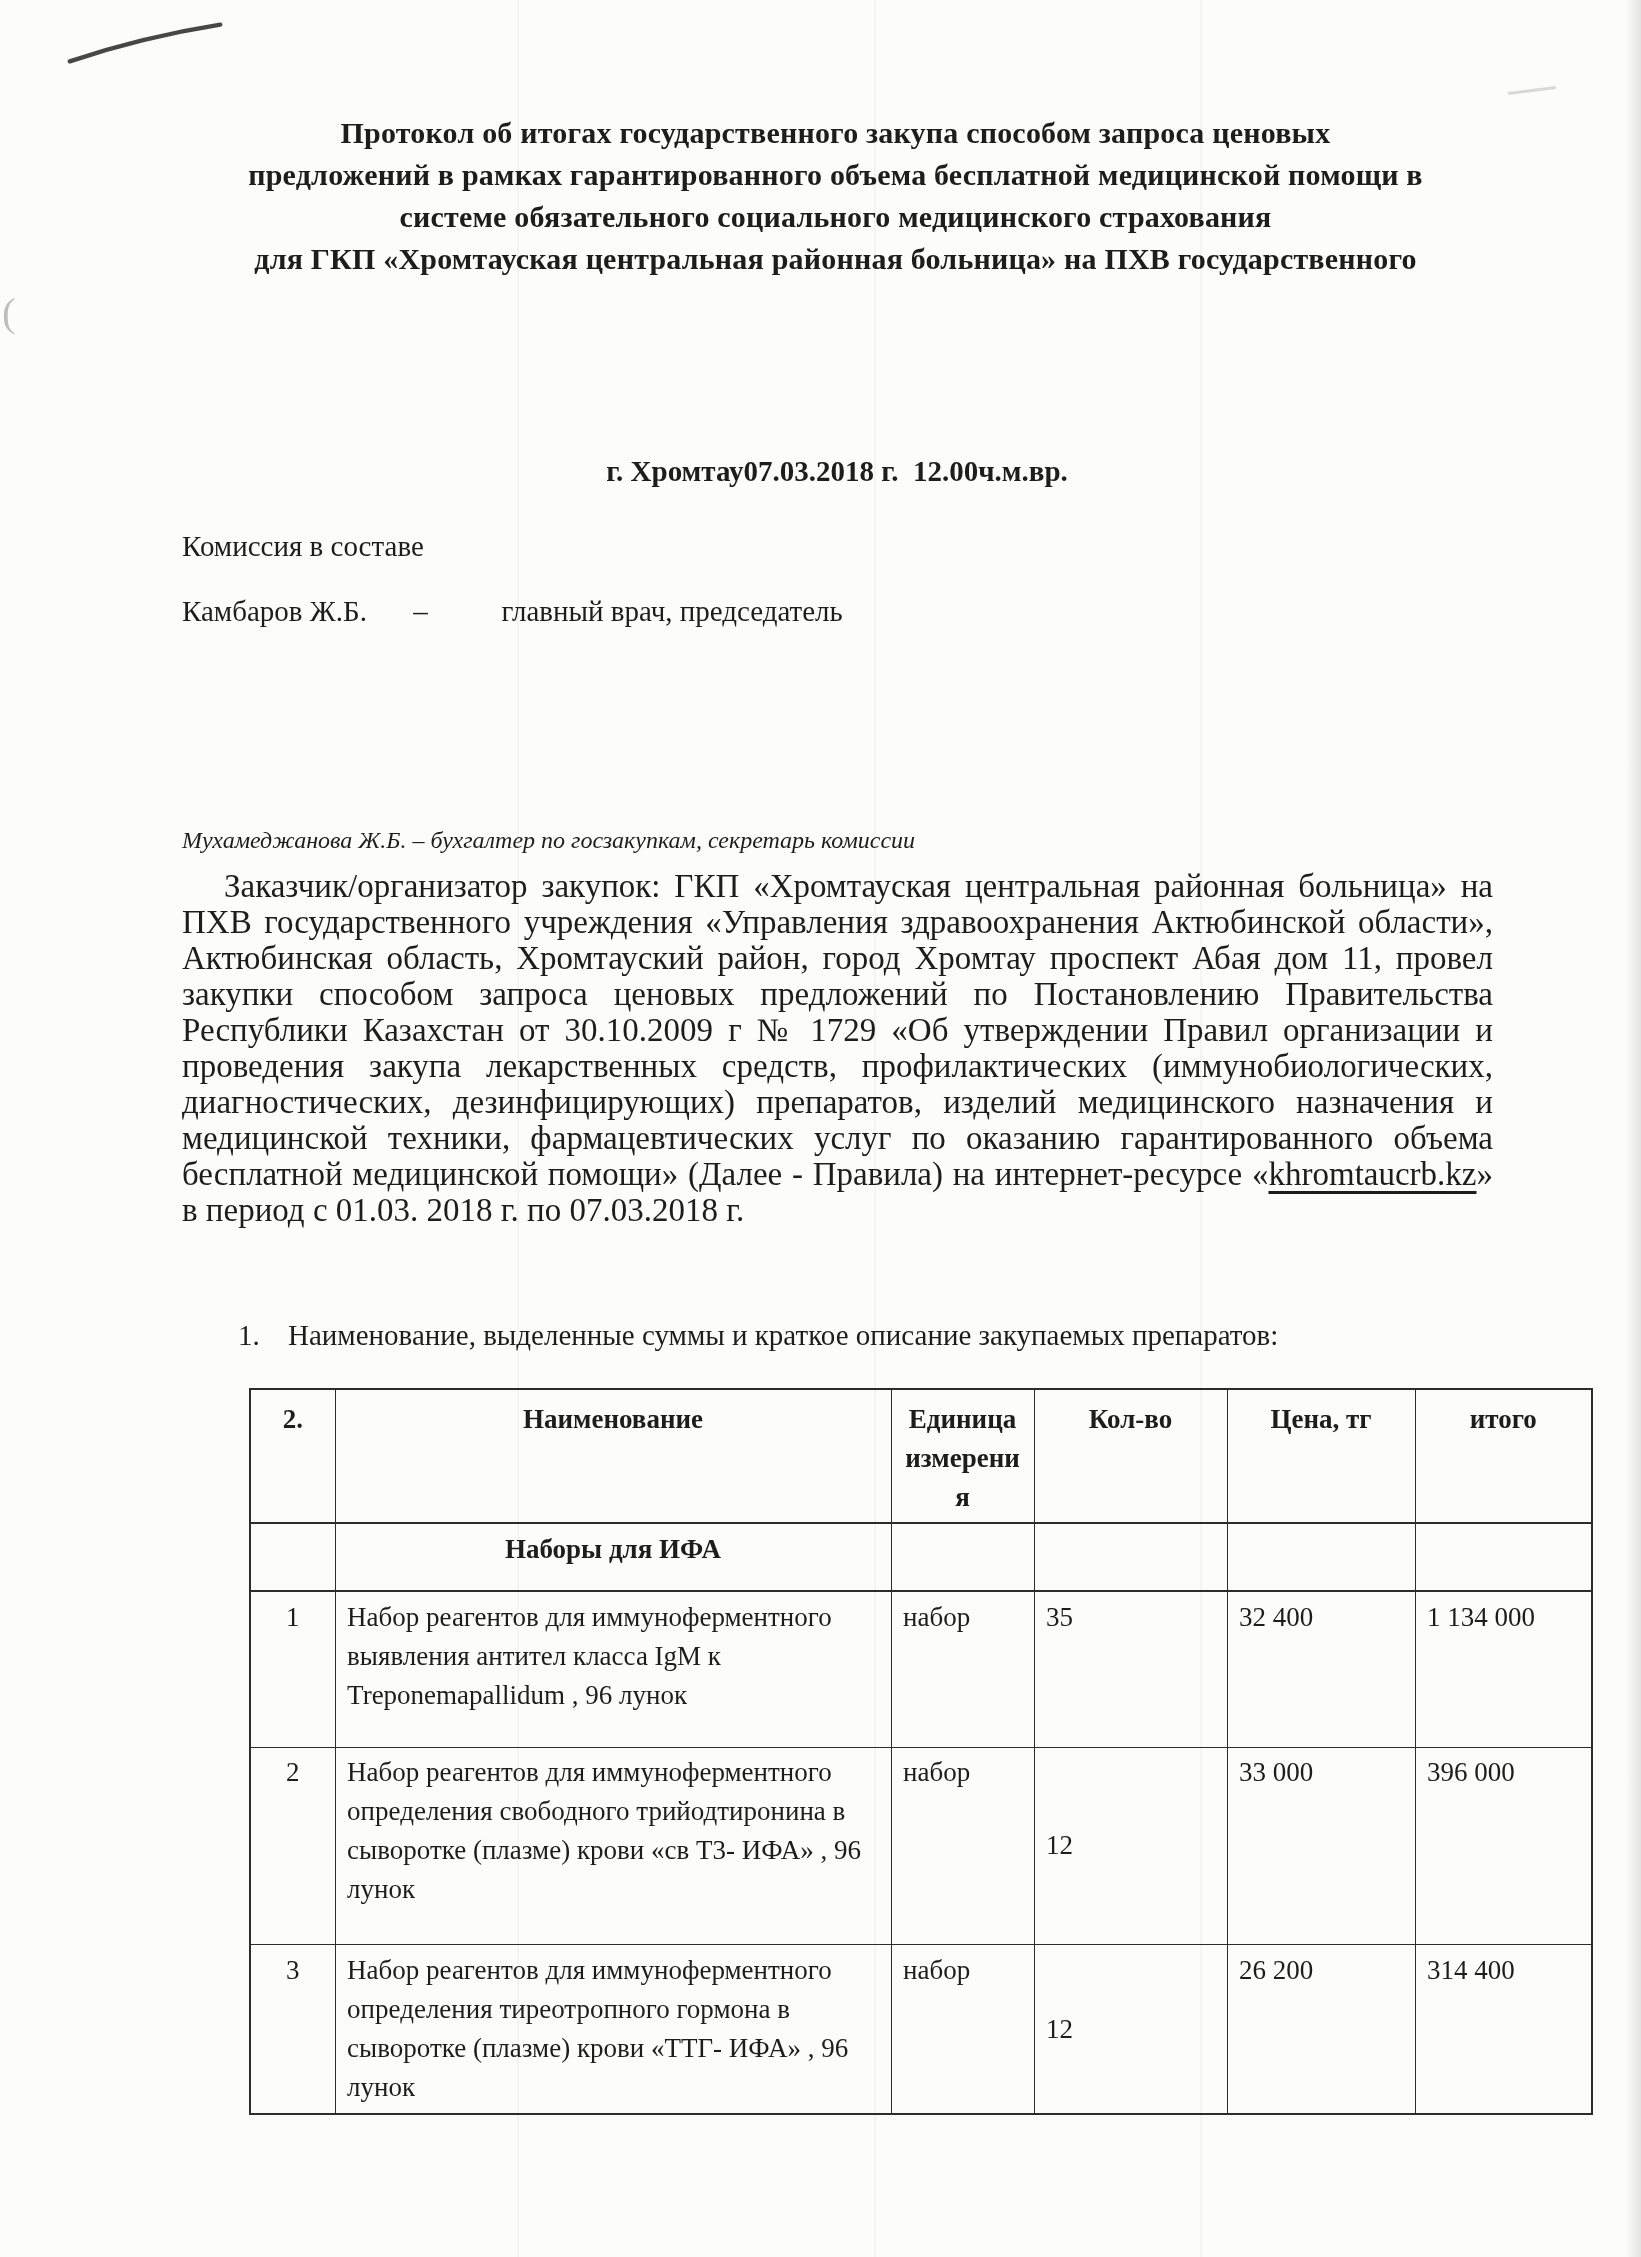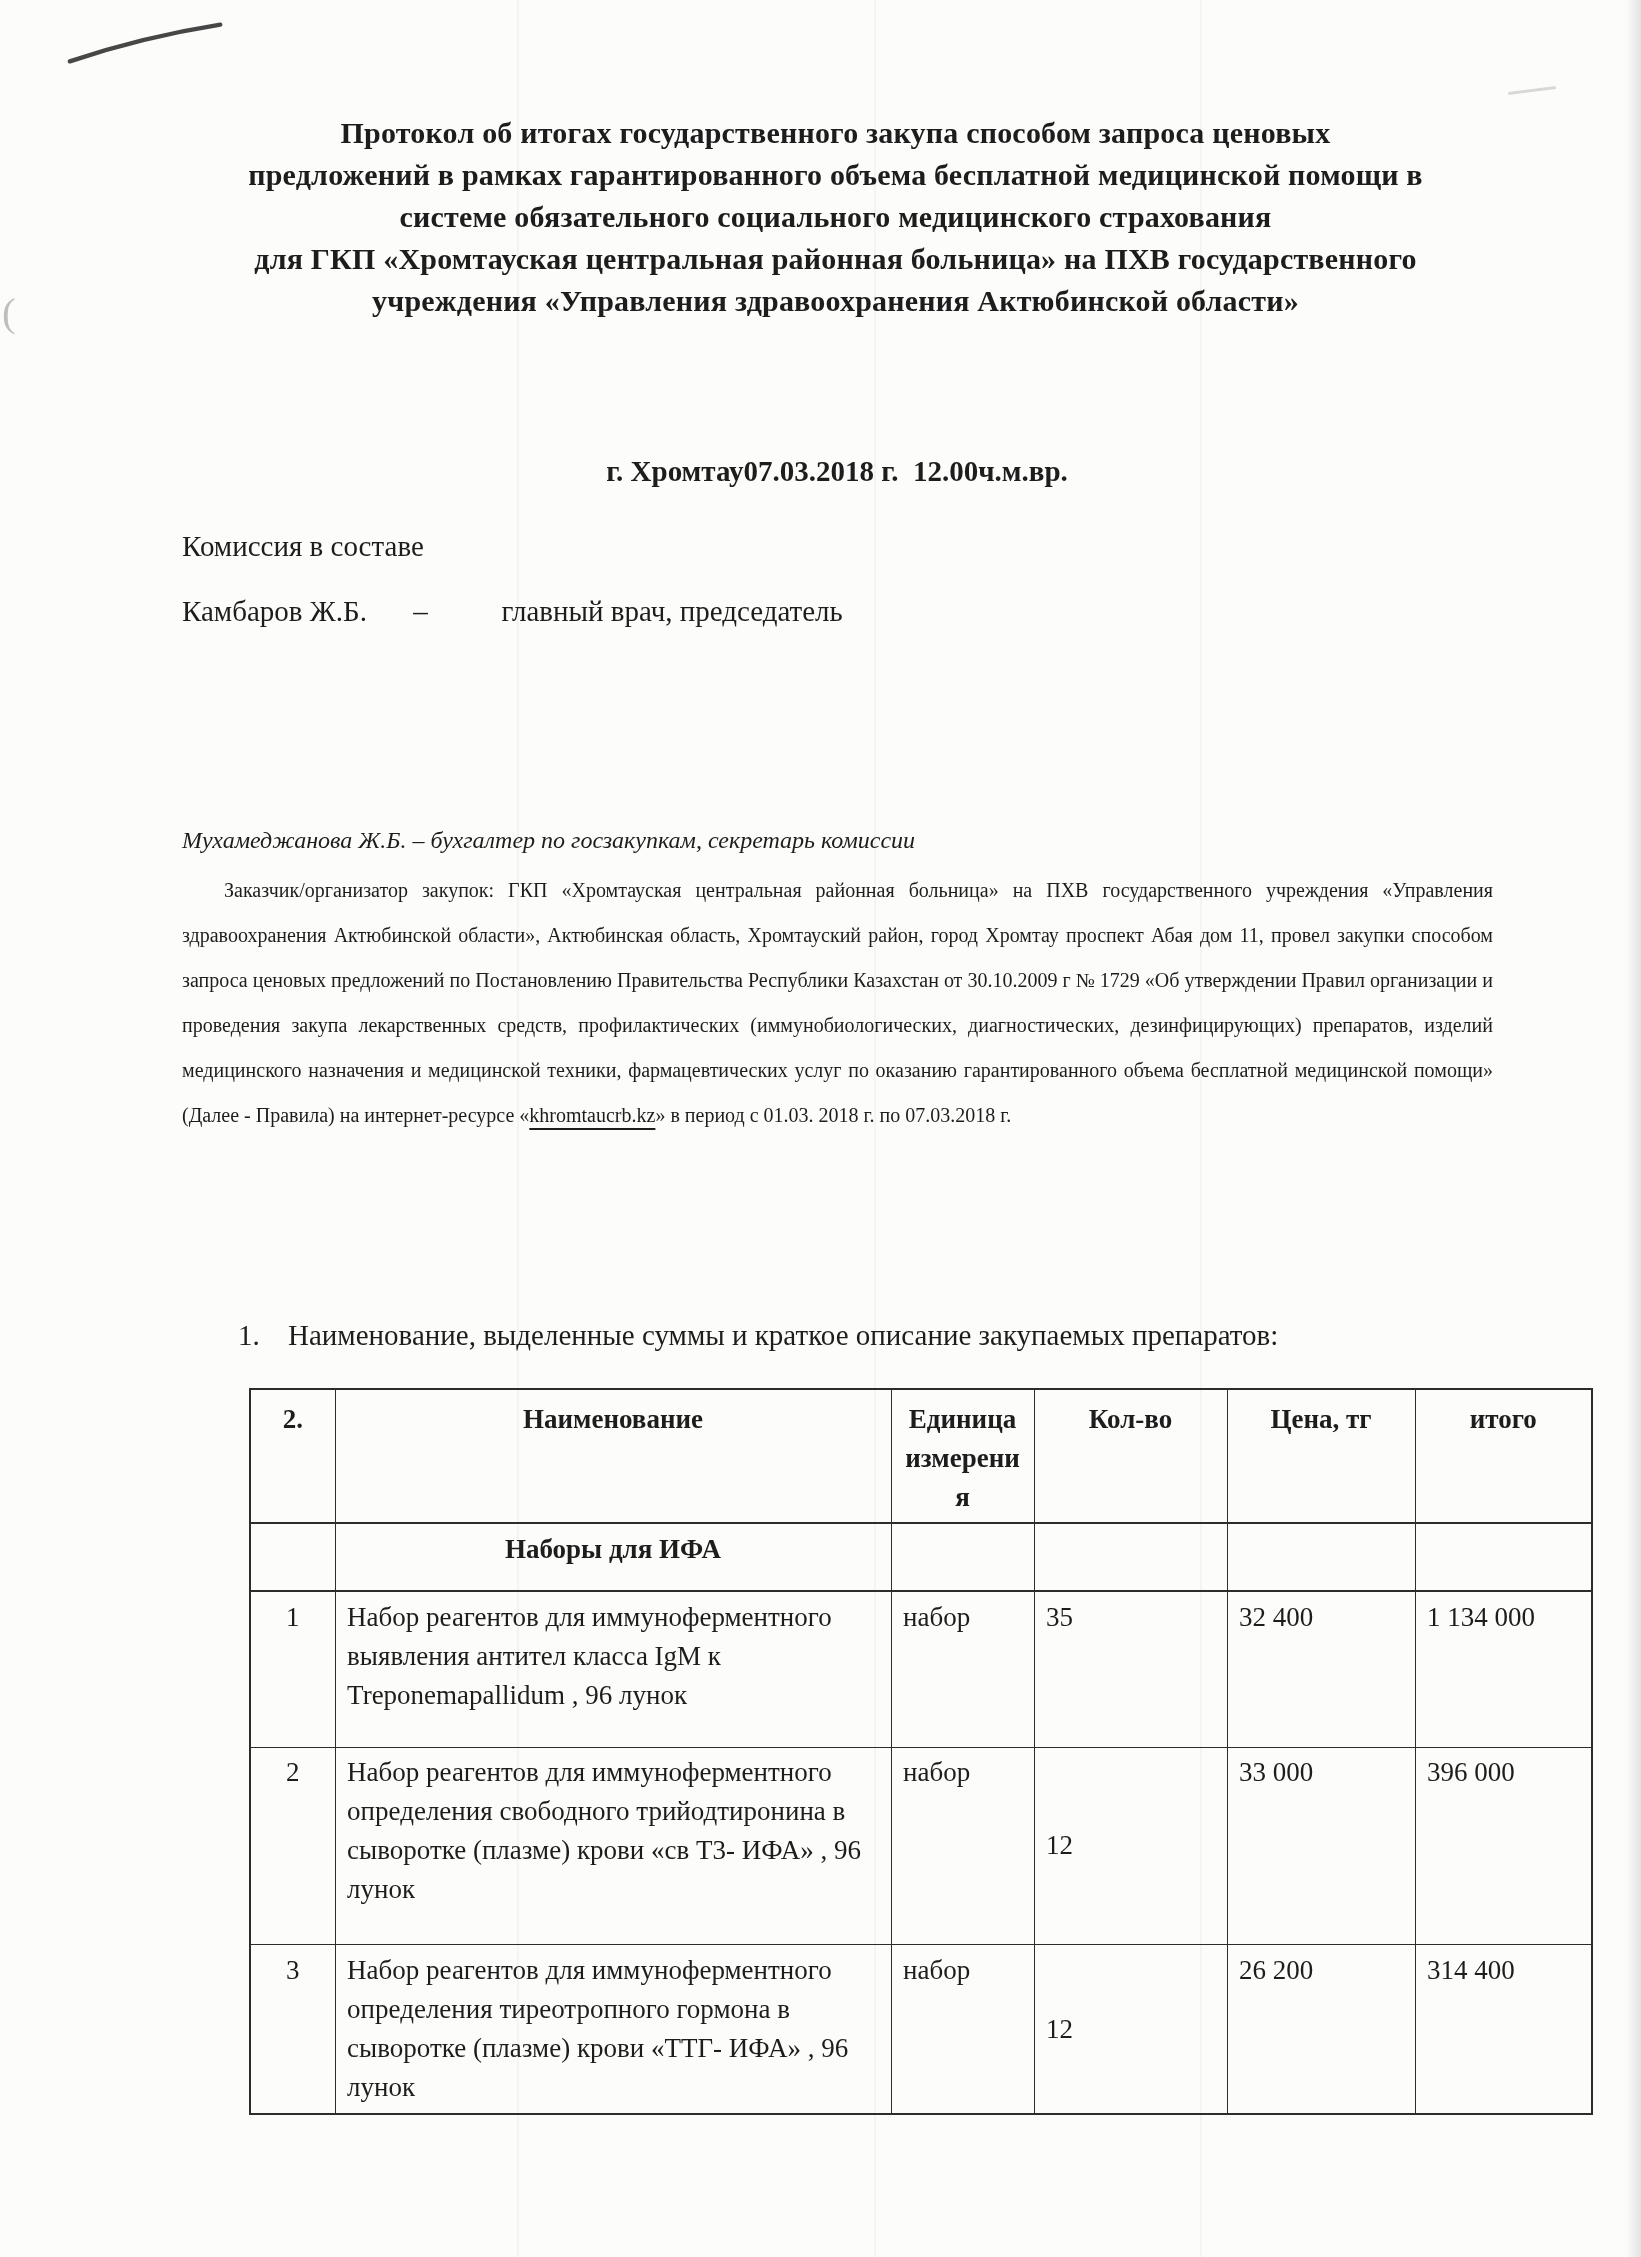--- a/index.html
+++ b/index.html
@@ -28,21 +28,21 @@
   .city-date { position:absolute; top:455px; left:182px; width:1310px;
     display:flex; justify-content:center; font-weight:bold; font-size:29px; }
   .city-date span { white-space:pre; }
   .commission-heading { position:absolute; left:182px; top:530px; font-size:29px; }
   .member { position:absolute; left:182px; width:1255px; font-size:29px; }
   .member-name { display:inline-block; width:224px; }
   .member-dash { display:inline-block; width:81px; }
   .m0 { top:595px; } .m1 { top:662px; } .m2 { top:730px; }
   .secretary { position:absolute; left:182px; top:827px; font-size:24px;font-style:italic; }
   .body-par { position:absolute; left:182px; top:868px; width:1311px;
-    font-size:20px; line-height:45px; text-align:justify; text-indent:42px; }
+    font-size:33px; line-height:36px; text-align:justify; text-indent:42px; }
   .link-u { text-decoration:underline; text-underline-offset:5.8px; }
   .list-line { position:absolute; left:238px; top:1319px; font-size:29px; }
   .list-num { display:inline-block; width:50px; }
 
   
   .items-table { position:absolute; left:249px; top:1388px; width:1342px;
     border-collapse:collapse; font-size:27px; line-height:39px;
     border:2.9px solid #2c2c2c; table-layout:fixed; }
   .items-table th, .items-table td {
     border:1.9px solid #2c2c2c; vertical-align:top; padding:5.8px 11.6px; }
@@ -71,21 +71,20 @@
   <div class="artifact-dash"></div>
   <svg class="pen-stroke" width="164" height="58" viewBox="0 0 170 60">
     <path d="M6,48 C36,38 86,22 162,10" stroke="#2e2e2e" stroke-width="4.5" fill="none" stroke-linecap="round" opacity="0.88"></path>
   </svg>
 
   <div class="title">
     <div>Протокол об итогах государственного закупа способом запроса ценовых</div>
     <div>предложений в рамках гарантированного объема бесплатной медицинской помощи в</div>
     <div>системе обязательного социального медицинского страхования</div>
     <div>для ГКП «Хромтауская центральная районная больница» на ПХВ государственного</div>
-    <div>учреждения «Управления здравоохранения Актюбинской области»</div>
   </div>
 
 
   <div class="city-date">
     <span>г. Хромтау</span>
     <span>07.03.2018 г.  12.00ч.м.вр.</span>
   </div>
 
   <div class="commission-heading">Комиссия в составе</div>
 

